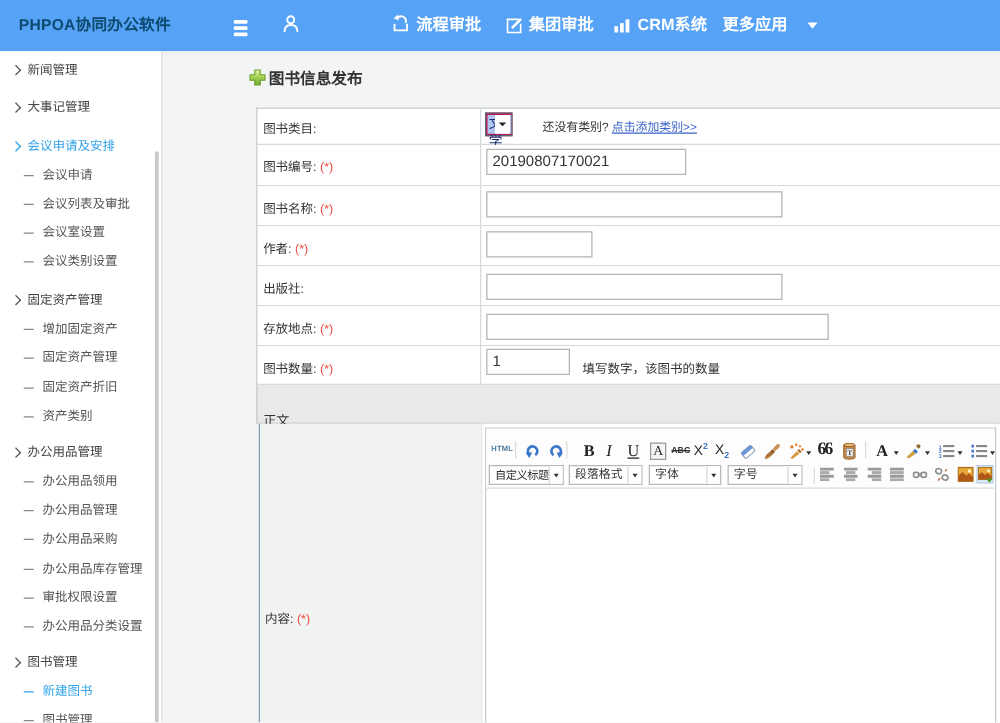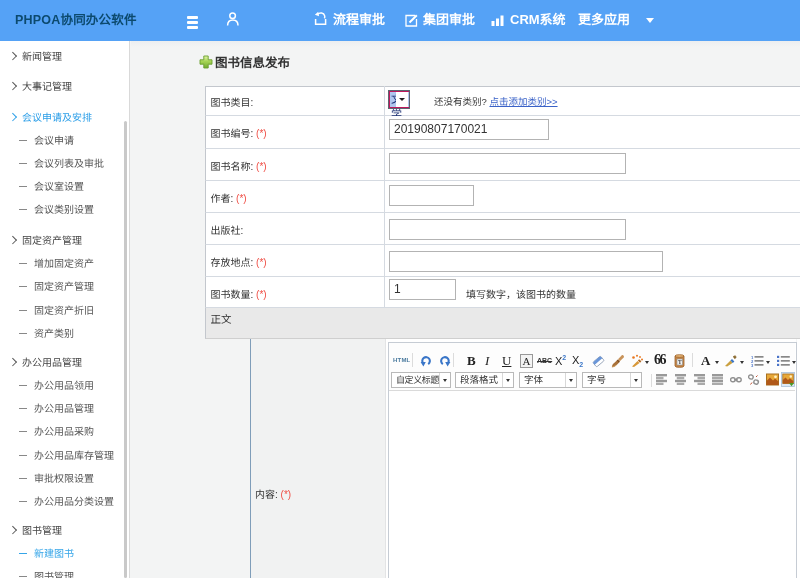--- a/index.html
+++ b/index.html
@@ -226,24 +226,24 @@
       <div class="inp" style="left:183px;top:6px;width:274px;height:21px;"></div>
     </div>
 
     <div class="row" style="top:277px;height:31px;border-left:1px solid #c3c7cd;">
       <div class="lbl" style="top:9px">图书数量: <span class="red">(*)</span></div>
       <div class="inp" style="left:183px;top:2px;width:67px;height:21px;">1</div>
       <div class="note" style="left:260px;top:9px">填写数字，该图书的数量</div>
     </div>
 
     <div class="row" style="top:308px;height:31px;background:#e9e9e9;border-bottom:1px solid #cfcfcf;border-left:1px solid #c3c7cd;">
-      <div class="lbl" style="top:3px;font-size:10.5px;">正文</div>
-    </div>
-
-    <div class="abs" style="left:207px;top:339px;width:178px;height:239px;background:#f1f2f2;border-left:1.5px solid #7f9db9;margin-left:43px;">
+      <div class="lbl" style="top:20px;font-size:10.5px;">正文</div>
+    </div>
+
+    <div class="abs" style="left:207px;top:339px;width:178px;height:239px;background:#f1f2f2;border-left:1.5px solid #7f9db9;">
       <div class="lbl" style="left:4px;top:147px;">内容: <span class="red">(*)</span></div>
     </div>
 
     <div class="abs" style="left:384px;top:86px;width:1px;height:221px;background:#d5dae1;"></div>
     <div class="abs" style="left:384.5px;top:339px;width:1px;height:239px;background:#e3e4e5;"></div>
     <div class="abs" style="left:385.5px;top:339px;width:3.5px;height:239px;background:#fff;"></div>
     <div class="abs" style="left:389px;top:339px;width:407px;height:3px;background:#fff;"></div>
     <div class="abs" style="left:797px;top:339px;width:3px;height:239px;background:#fff;"></div>
   </div>
 

